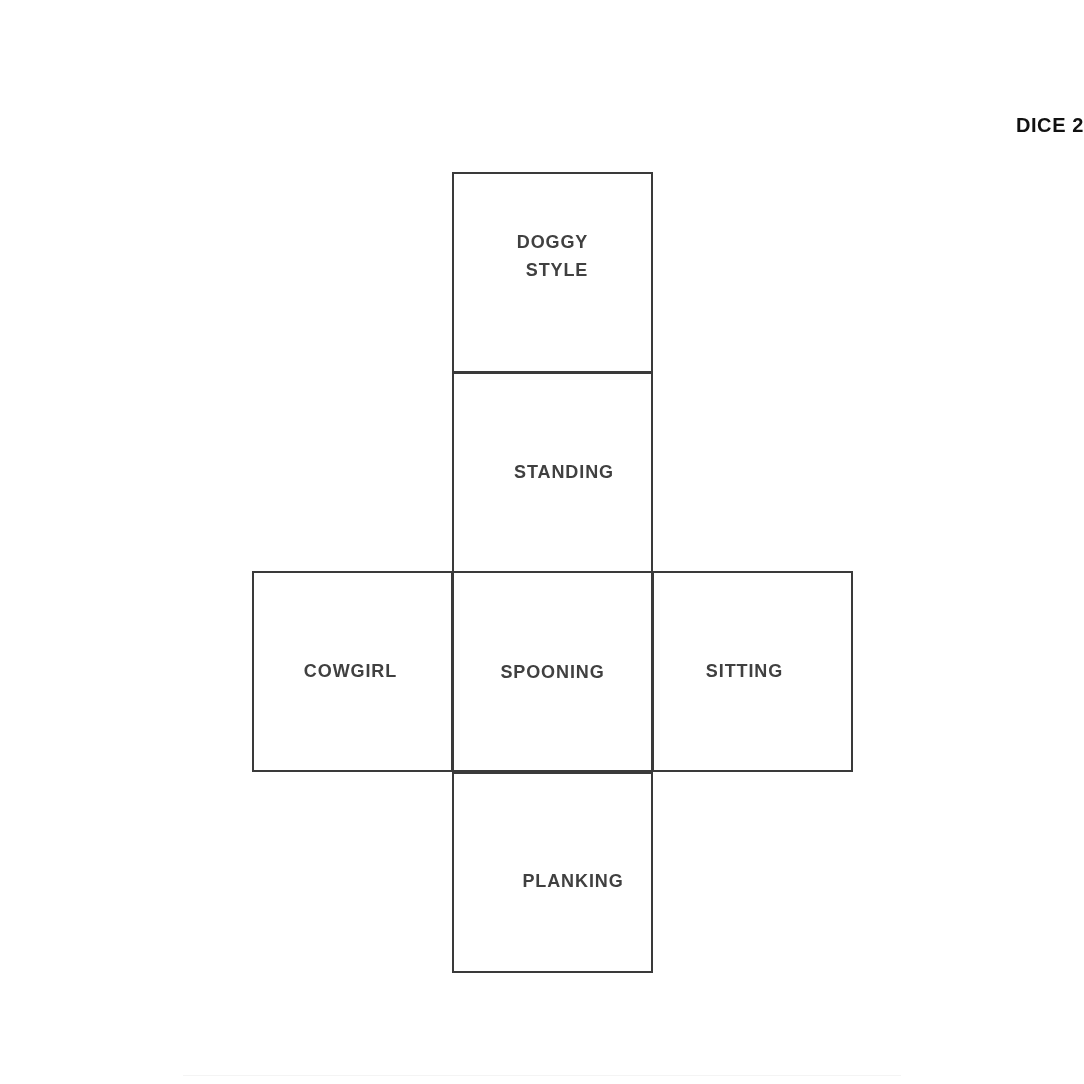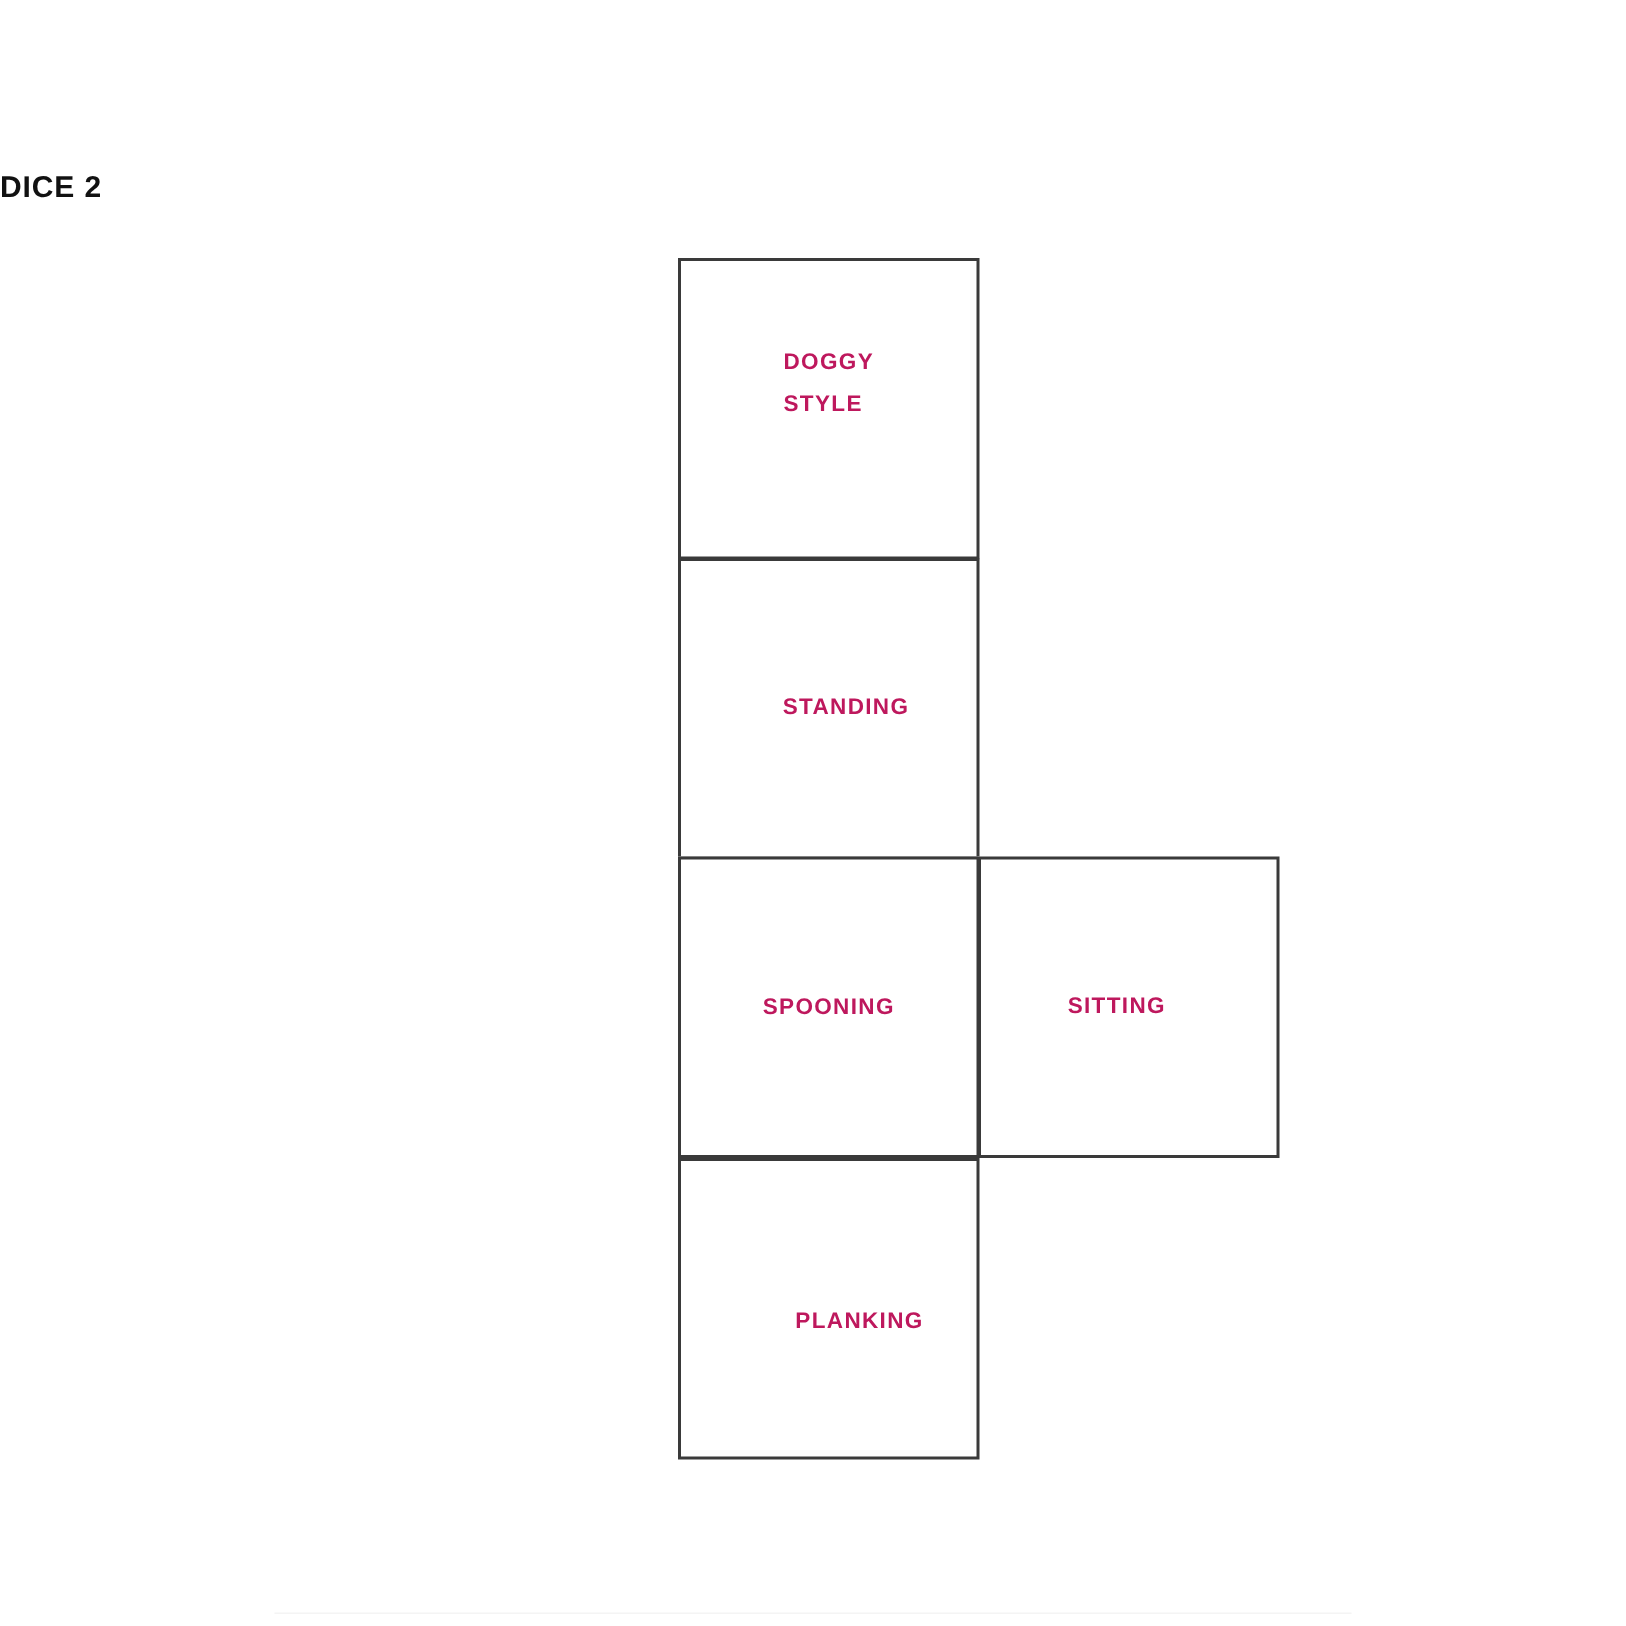--- a/index.html
+++ b/index.html
@@ -23,46 +23,46 @@
     width: 1084px;
     height: 1084px;
   }
 
   
   .net-title {
     position: absolute;
     left: 0;
     top: 111px;
     width: 1084px;
-    text-align: left;
+    text-align: right;
     font-size: 20px;
     font-weight: bold;
     letter-spacing: 0.6px;
     color: #111111;
     line-height: 28px;
     white-space: pre;
   }
 
   
   .die-face {
     position: absolute;
     box-sizing: border-box;
     border: 2px solid #3a3a3a;
     background: #ffffff;
     display: flex;
     align-items: center;
     justify-content: center;
   }
 
   .face-label {
-    font-size: 15px;
+    font-size: 18px;
     font-weight: bold;
     letter-spacing: 0.9px;
-    color: #be185d;
-    text-align: left;
+    color: #404040;
+    text-align: right;
     line-height: 28px;
     white-space: pre-line;
     user-select: none;
   }
 
   
   #face-top        { left: 452px; top: 172px;  width: 201px; height: 201px; }
   #face-upper-mid  { left: 452px; top: 372px;  width: 201px; height: 201px; }
   #face-center     { left: 452px; top: 571px;  width: 201px; height: 201px; }
   #face-bottom     { left: 452px; top: 772px;  width: 201px; height: 201px; }
@@ -98,20 +98,23 @@
 
   <div class="die-face" id="face-top">
     <span class="face-label">DOGGY
 STYLE</span>
   </div>
 
   <div class="die-face" id="face-upper-mid">
     <span class="face-label">STANDING</span>
   </div>
 
+  <div class="die-face" id="face-left">
+    <span class="face-label">COWGIRL</span>
+  </div>
 
   <div class="die-face" id="face-center">
     <span class="face-label">SPOONING</span>
   </div>
 
   <div class="die-face" id="face-right">
     <span class="face-label">SITTING</span>
   </div>
 
   <div class="die-face" id="face-bottom">

